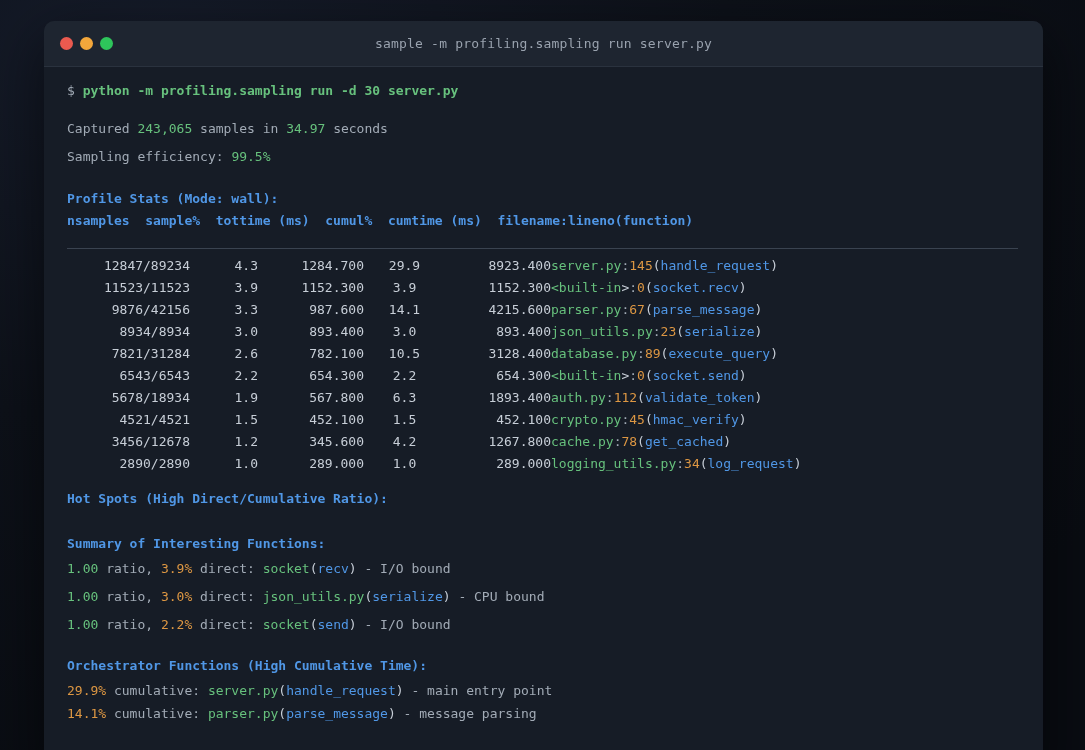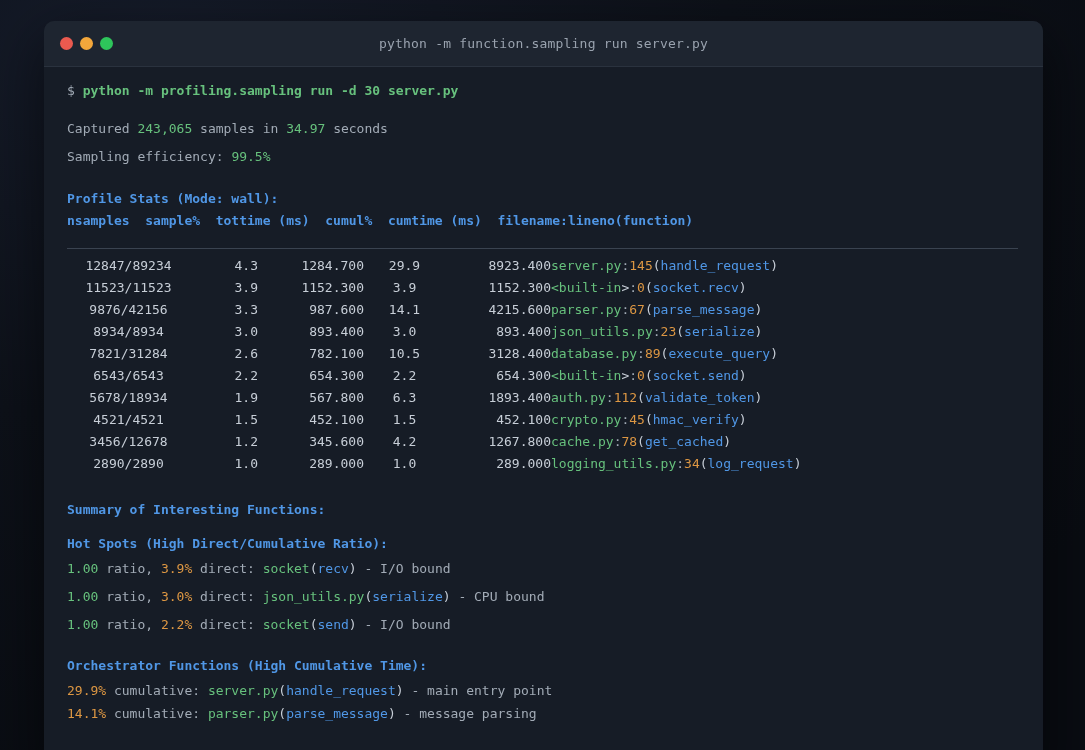--- a/index.html
+++ b/index.html
@@ -47,34 +47,34 @@
   .c-orange{color:var(--orange);}
   .c-blue{color:var(--blue);}
   .heading{color:var(--blue); font-weight:bold;}
   .mt18{margin-top:18px;} .mt8{margin-top:8px;} .mt22{margin-top:22px;}
   .mt2{margin-top:2px;} .mt25{margin-top:25px;} .mt14{margin-top:14px;}
   .mt5{margin-top:5px;} .mt21{margin-top:21px;} .mt3{margin-top:3px;}
   .hr{border:none; border-top:1px solid var(--divider); margin-top:17px; width:951px;}
   .rows{margin-top:6px;}
   .trow{line-height:22px; white-space:pre; display:flex;}
   .col{display:inline-block; text-align:right;}
-  .n1{width:123px;text-align:center;} .n2{width:68px;} .n3{width:106px;} .n4{width:81px;text-align:center;} .n5{width:106px;}
+  .n1{width:123px;} .n2{width:68px;} .n3{width:106px;} .n4{width:81px;text-align:center;} .n5{width:106px;}
   .loc{text-align:left;}
 </style>
 </head>
 <body>
 
 <div class="window">
   <div class="titlebar">
     <div class="traffic">
       <button class="light red"></button>
       <button class="light yellow"></button>
       <button class="light green"></button>
     </div>
-    <div class="title">python -m function.sampling run server.py</div>
+    <div class="title">sample -m profiling.sampling run server.py</div>
   </div>
 
   <div class="term">
     <div class="line"><span class="c-dim">$ </span><span class="c-green b">python -m profiling.sampling run -d 30 server.py</span></div>
     <div class="line mt18"><span class="c-dim">Captured </span><span class="c-green">243,065</span><span class="c-dim"> samples in </span><span class="c-green">34.97</span><span class="c-dim"> seconds</span></div>
     <div class="line mt8"><span class="c-dim">Sampling efficiency: </span><span class="c-green">99.5%</span></div>
 
     <div class="line heading mt22">Profile Stats (Mode: wall):</div>
     <div class="line heading mt2">nsamples  sample%  tottime (ms)  cumul%  cumtime (ms)  filename:lineno(function)</div>
     <hr class="hr">
@@ -85,22 +85,22 @@
         <div class="trow"><span class="col n1 c-fg">9876/42156</span><span class="col n2 c-fg">3.3</span><span class="col n3 c-fg">987.600</span><span class="col n4 c-fg">14.1</span><span class="col n5 c-fg">4215.600</span><span class="loc"><span class="c-green">parser.py</span><span class="c-dim">:</span><span class="c-orange">67</span><span class="c-fg">(</span><span class="c-blue">parse_message</span><span class="c-fg">)</span></span></div>
         <div class="trow"><span class="col n1 c-fg">8934/8934</span><span class="col n2 c-fg">3.0</span><span class="col n3 c-fg">893.400</span><span class="col n4 c-fg">3.0</span><span class="col n5 c-fg">893.400</span><span class="loc"><span class="c-green">json_utils.py</span><span class="c-dim">:</span><span class="c-orange">23</span><span class="c-fg">(</span><span class="c-blue">serialize</span><span class="c-fg">)</span></span></div>
         <div class="trow"><span class="col n1 c-fg">7821/31284</span><span class="col n2 c-fg">2.6</span><span class="col n3 c-fg">782.100</span><span class="col n4 c-fg">10.5</span><span class="col n5 c-fg">3128.400</span><span class="loc"><span class="c-green">database.py</span><span class="c-dim">:</span><span class="c-orange">89</span><span class="c-fg">(</span><span class="c-blue">execute_query</span><span class="c-fg">)</span></span></div>
         <div class="trow"><span class="col n1 c-fg">6543/6543</span><span class="col n2 c-fg">2.2</span><span class="col n3 c-fg">654.300</span><span class="col n4 c-fg">2.2</span><span class="col n5 c-fg">654.300</span><span class="loc"><span class="c-green">&lt;built-in</span><span class="c-fg">&gt;</span><span class="c-dim">:</span><span class="c-orange">0</span><span class="c-fg">(</span><span class="c-blue">socket.send</span><span class="c-fg">)</span></span></div>
         <div class="trow"><span class="col n1 c-fg">5678/18934</span><span class="col n2 c-fg">1.9</span><span class="col n3 c-fg">567.800</span><span class="col n4 c-fg">6.3</span><span class="col n5 c-fg">1893.400</span><span class="loc"><span class="c-green">auth.py</span><span class="c-dim">:</span><span class="c-orange">112</span><span class="c-fg">(</span><span class="c-blue">validate_token</span><span class="c-fg">)</span></span></div>
         <div class="trow"><span class="col n1 c-fg">4521/4521</span><span class="col n2 c-fg">1.5</span><span class="col n3 c-fg">452.100</span><span class="col n4 c-fg">1.5</span><span class="col n5 c-fg">452.100</span><span class="loc"><span class="c-green">crypto.py</span><span class="c-dim">:</span><span class="c-orange">45</span><span class="c-fg">(</span><span class="c-blue">hmac_verify</span><span class="c-fg">)</span></span></div>
         <div class="trow"><span class="col n1 c-fg">3456/12678</span><span class="col n2 c-fg">1.2</span><span class="col n3 c-fg">345.600</span><span class="col n4 c-fg">4.2</span><span class="col n5 c-fg">1267.800</span><span class="loc"><span class="c-green">cache.py</span><span class="c-dim">:</span><span class="c-orange">78</span><span class="c-fg">(</span><span class="c-blue">get_cached</span><span class="c-fg">)</span></span></div>
         <div class="trow"><span class="col n1 c-fg">2890/2890</span><span class="col n2 c-fg">1.0</span><span class="col n3 c-fg">289.000</span><span class="col n4 c-fg">1.0</span><span class="col n5 c-fg">289.000</span><span class="loc"><span class="c-green">logging_utils.py</span><span class="c-dim">:</span><span class="c-orange">34</span><span class="c-fg">(</span><span class="c-blue">log_request</span><span class="c-fg">)</span></span></div>
       </div>
 
+    <div class="line heading mt14">Hot Spots (High Direct/Cumulative Ratio):</div>
     <div class="line heading mt25">Summary of Interesting Functions:</div>
-    <div class="line heading mt14">Hot Spots (High Direct/Cumulative Ratio):</div>
     <div class="line mt5"><span class="c-green">1.00</span><span class="c-dim"> ratio, </span><span class="c-orange">3.9%</span><span class="c-dim"> direct: </span><span class="c-green">socket</span><span class="c-fg">(</span><span class="c-blue">recv</span><span class="c-fg">)</span><span class="c-dim"> - I/O bound</span></div>
     <div class="line mt8"><span class="c-green">1.00</span><span class="c-dim"> ratio, </span><span class="c-orange">3.0%</span><span class="c-dim"> direct: </span><span class="c-green">json_utils.py</span><span class="c-fg">(</span><span class="c-blue">serialize</span><span class="c-fg">)</span><span class="c-dim"> - CPU bound</span></div>
     <div class="line mt8"><span class="c-green">1.00</span><span class="c-dim"> ratio, </span><span class="c-orange">2.2%</span><span class="c-dim"> direct: </span><span class="c-green">socket</span><span class="c-fg">(</span><span class="c-blue">send</span><span class="c-fg">)</span><span class="c-dim"> - I/O bound</span></div>
 
     <div class="line heading mt21">Orchestrator Functions (High Cumulative Time):</div>
     <div class="line mt5"><span class="c-orange">29.9%</span><span class="c-dim"> cumulative: </span><span class="c-green">server.py</span><span class="c-fg">(</span><span class="c-blue">handle_request</span><span class="c-fg">)</span><span class="c-dim"> - main entry point</span></div>
     <div class="line mt3"><span class="c-orange">14.1%</span><span class="c-dim"> cumulative: </span><span class="c-green">parser.py</span><span class="c-fg">(</span><span class="c-blue">parse_message</span><span class="c-fg">)</span><span class="c-dim"> - message parsing</span></div>
   </div>
 </div>
 

